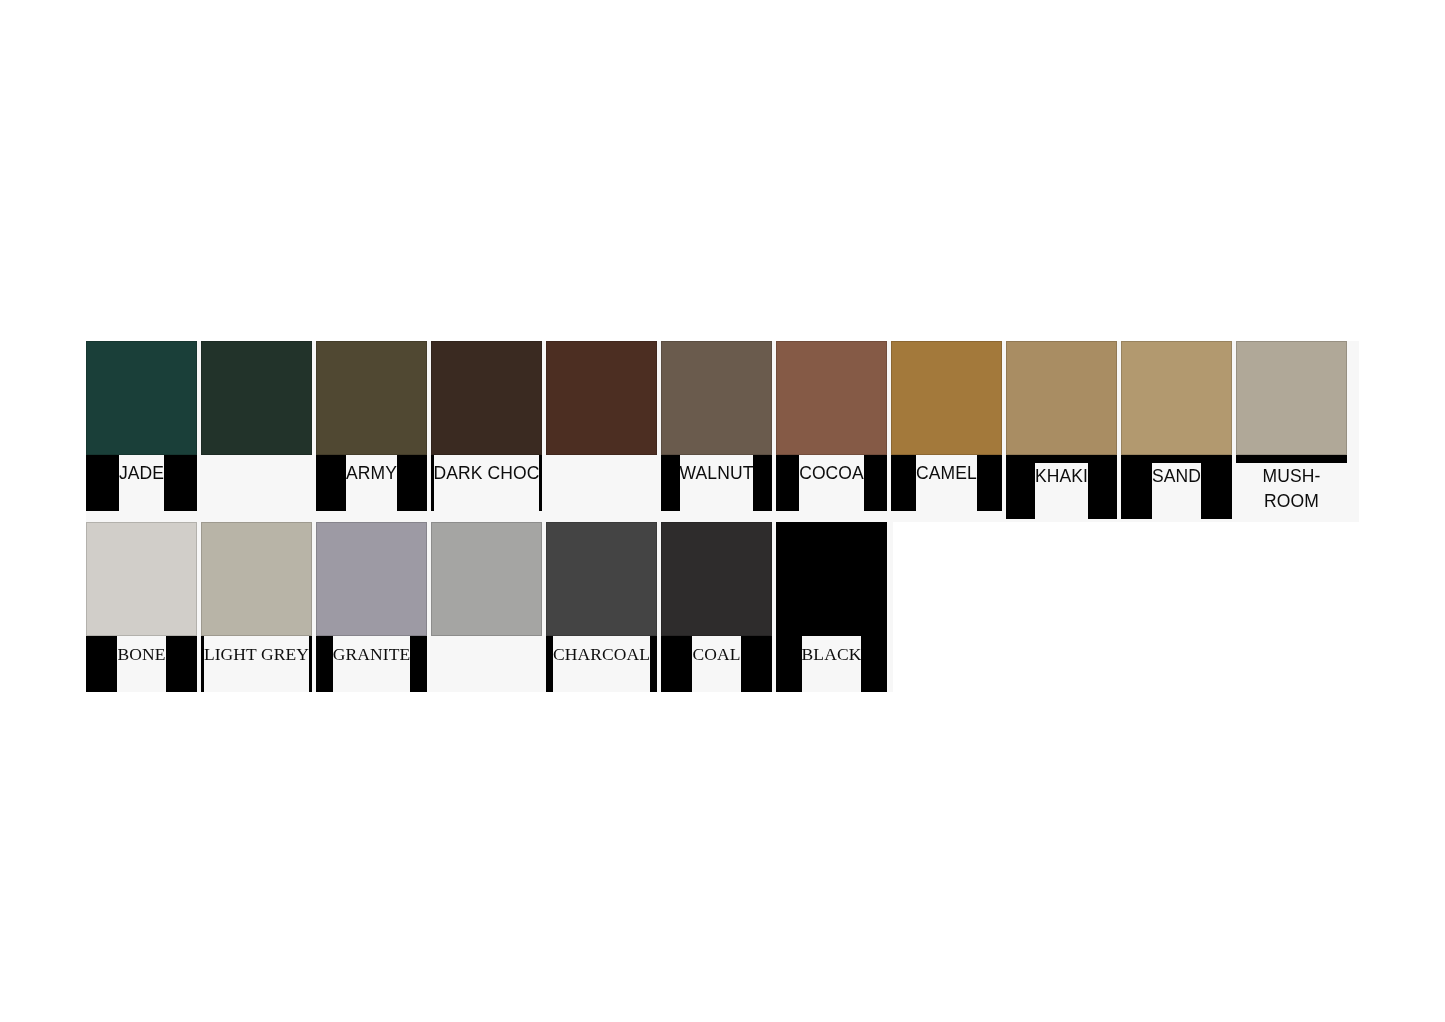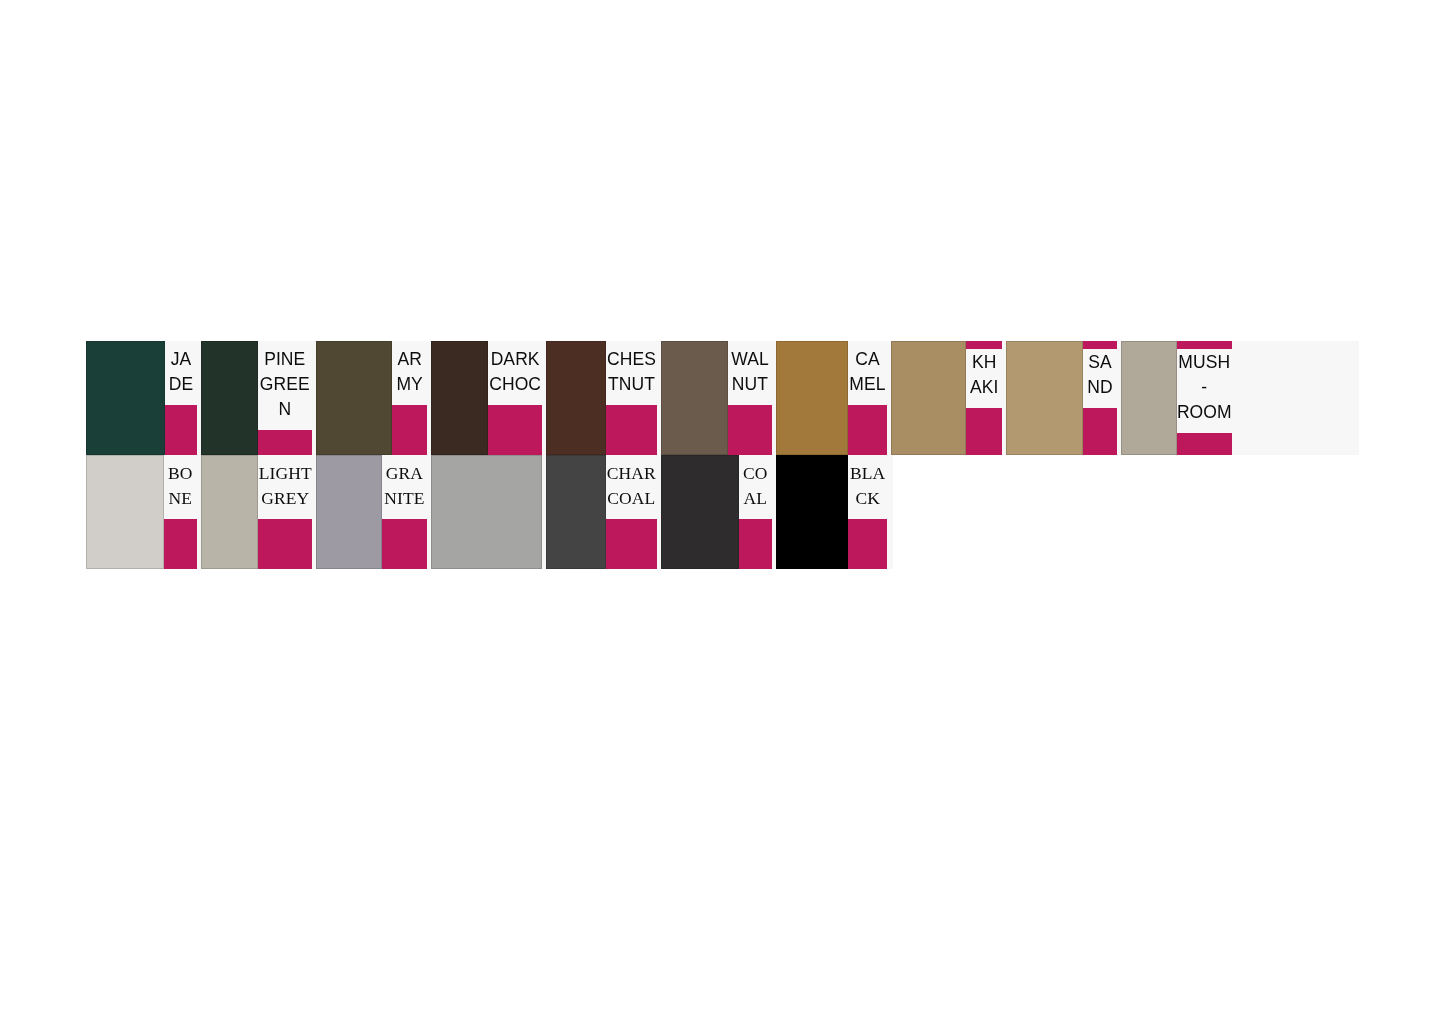--- a/index.html
+++ b/index.html
@@ -27,23 +27,23 @@
     display: flex;
     align-items: flex-start;
     background: #f7f7f7;
   }
   .swatch-row.row-1 { margin-bottom: 0px; }
 
   .swatch-cell {
     width: 111px;
     margin-right: 4px;
     display: flex;
-    flex-direction: row;
-    align-items: flex-start;
-    background: #be185d;
+    flex-direction: column;
+    align-items: center;
+    background: #000000;
   }
   .swatch-cell:last-child { margin-right: 0; }
 
   .swatch-chip {
     width: 111px;
     height: 114px;
     border: 1px solid rgba(0,0,0,0.14);
     box-sizing: border-box;
     display: block;
   }
@@ -77,37 +77,39 @@
 <body>
 
 <div id="palette-board">
   <div class="swatch-row row-1">
       <div class="swatch-cell">
         <div class="swatch-chip" title="#1a3f39" style="background: rgb(26, 63, 57);"></div>
         <div class="swatch-label">JADE</div>
       </div>
       <div class="swatch-cell">
         <div class="swatch-chip" title="#22332a" style="background: rgb(34, 51, 42);"></div>
-        <div class="swatch-label">PINE GREEN</div>
       </div>
       <div class="swatch-cell">
         <div class="swatch-chip" title="#504832" style="background: rgb(80, 72, 50);"></div>
         <div class="swatch-label">ARMY</div>
       </div>
       <div class="swatch-cell">
         <div class="swatch-chip" title="#3a2a21" style="background: rgb(58, 42, 33);"></div>
         <div class="swatch-label">DARK CHOC</div>
       </div>
       <div class="swatch-cell">
         <div class="swatch-chip" title="#4c2e22" style="background: rgb(76, 46, 34);"></div>
-        <div class="swatch-label">CHESTNUT</div>
       </div>
       <div class="swatch-cell">
         <div class="swatch-chip" title="#6a5b4d" style="background: rgb(106, 91, 77);"></div>
         <div class="swatch-label">WALNUT</div>
+      </div>
+      <div class="swatch-cell">
+        <div class="swatch-chip" title="#855a46" style="background: rgb(133, 90, 70);"></div>
+        <div class="swatch-label">COCOA</div>
       </div>
       <div class="swatch-cell">
         <div class="swatch-chip" title="#a3793b" style="background: rgb(163, 121, 59);"></div>
         <div class="swatch-label">CAMEL</div>
       </div>
       <div class="swatch-cell raised">
         <div class="swatch-chip" title="#a98d63" style="background: rgb(169, 141, 99);"></div>
         <div class="swatch-label">KHAKI</div>
       </div>
       <div class="swatch-cell raised">

